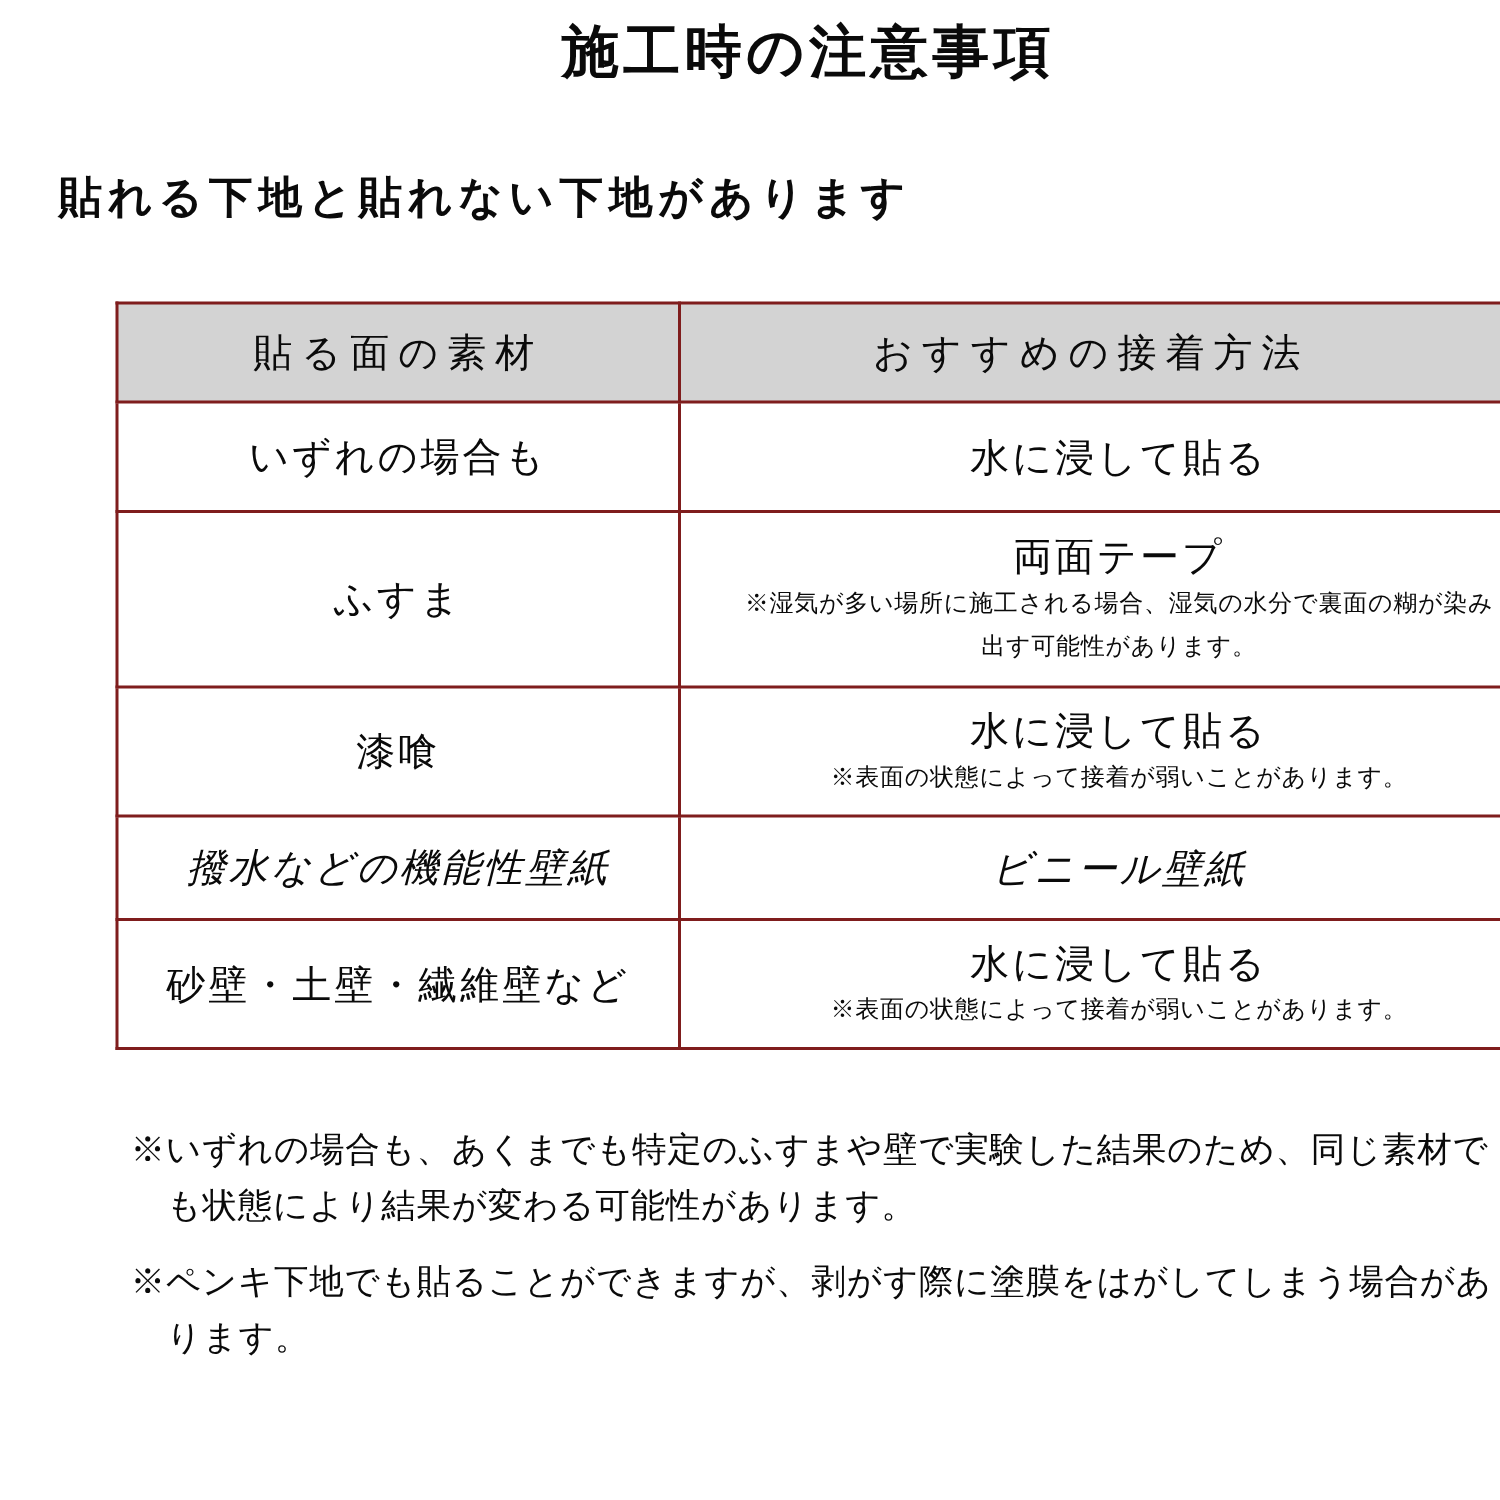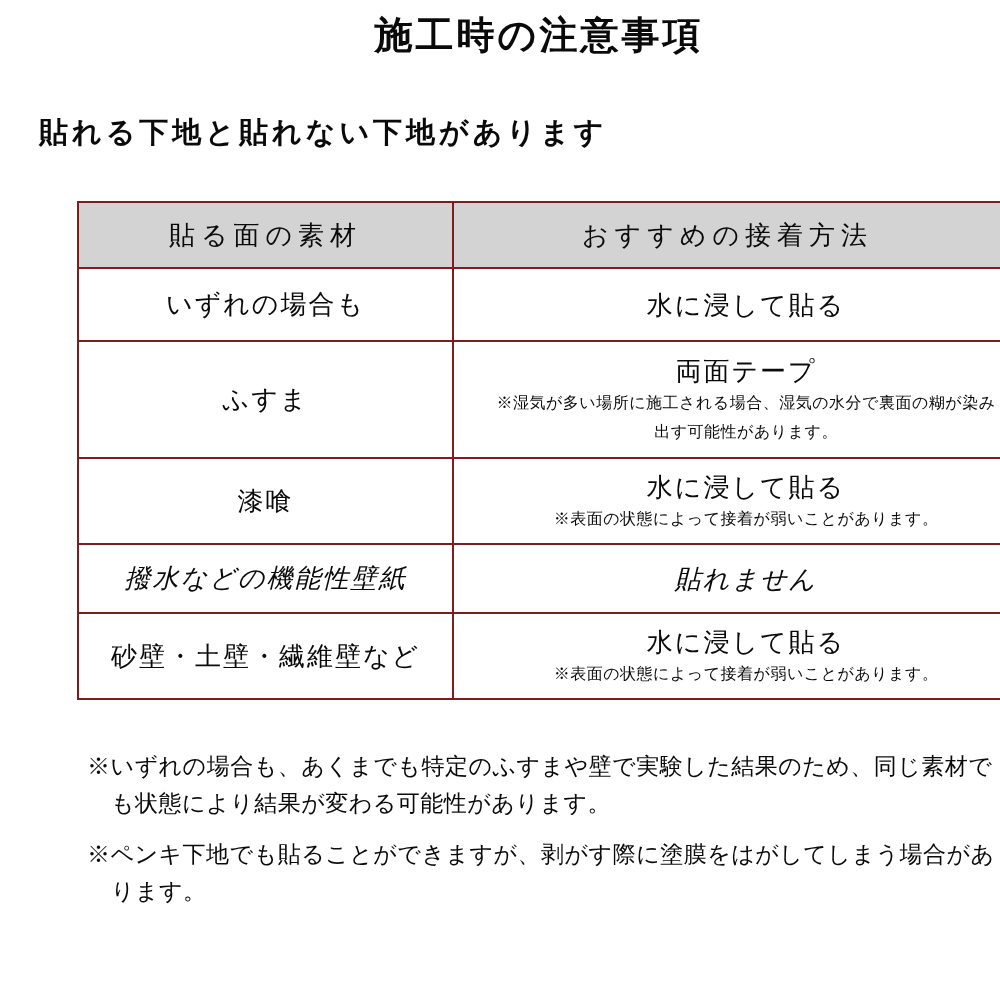--- a/index.html
+++ b/index.html
@@ -153,21 +153,21 @@
             <div class="cell-main">水に浸して貼る</div>
             <div class="cell-note">※表面の状態によって接着が弱いことがあります。</div>
           </div>
         </td>
       </tr>
 
       <tr class="row-4">
         <td>撥水などの機能性壁紙</td>
         <td>
           <div class="cell-stack">
-            <div class="cell-main">貼れません</div>
+            <div class="cell-main">ビニール壁紙</div>
 
           </div>
         </td>
       </tr>
 
       <tr class="row-5">
         <td>砂壁・土壁・繊維壁など</td>
         <td>
           <div class="cell-stack">
             <div class="cell-main">水に浸して貼る</div>

